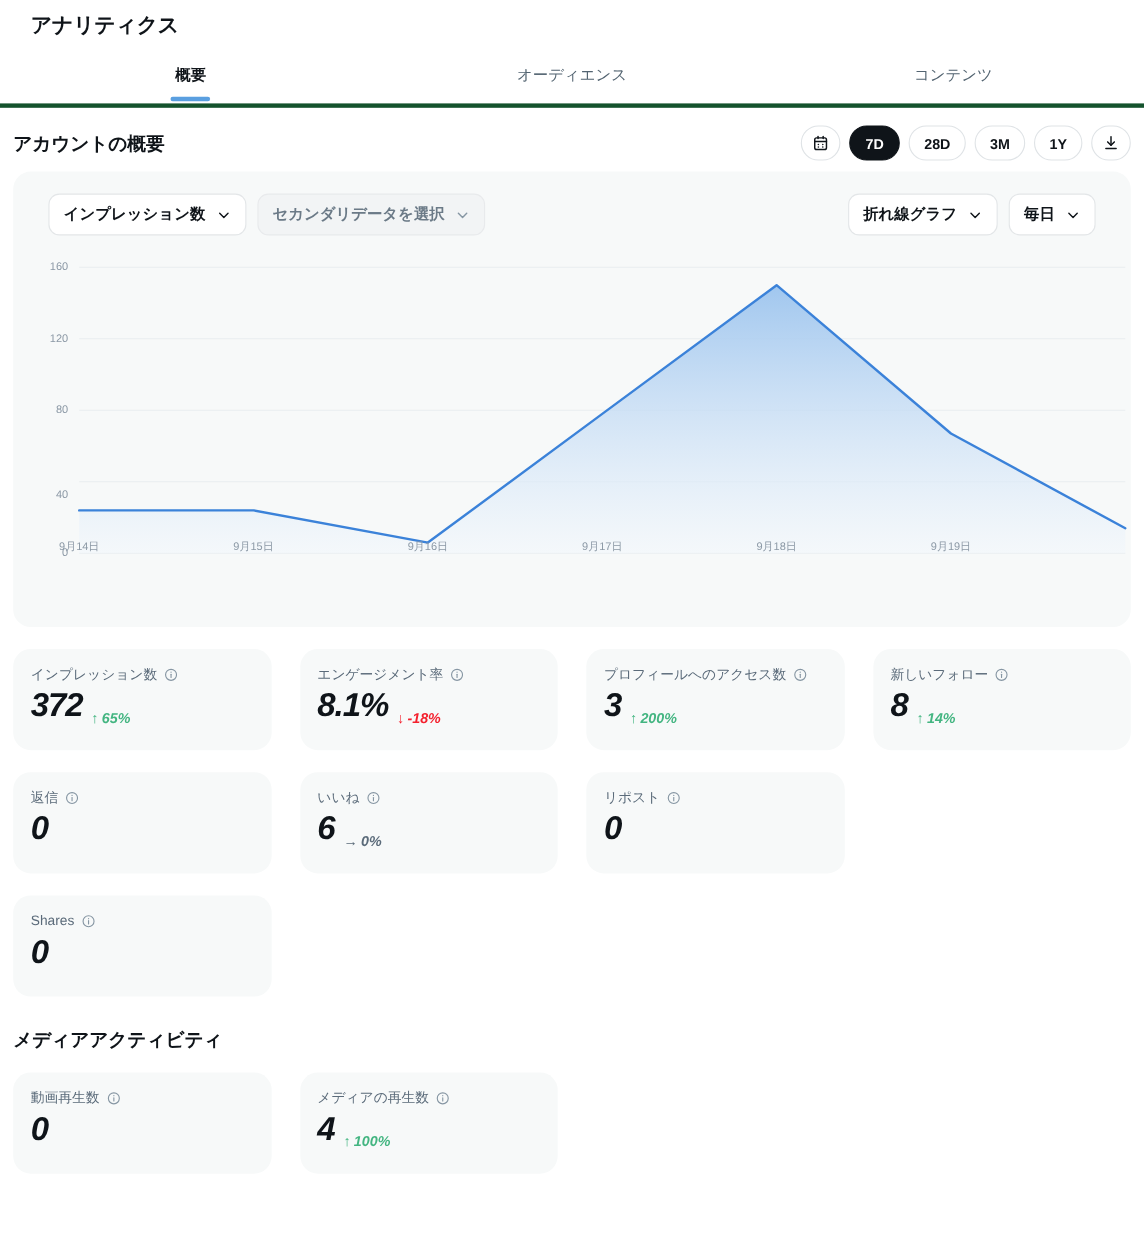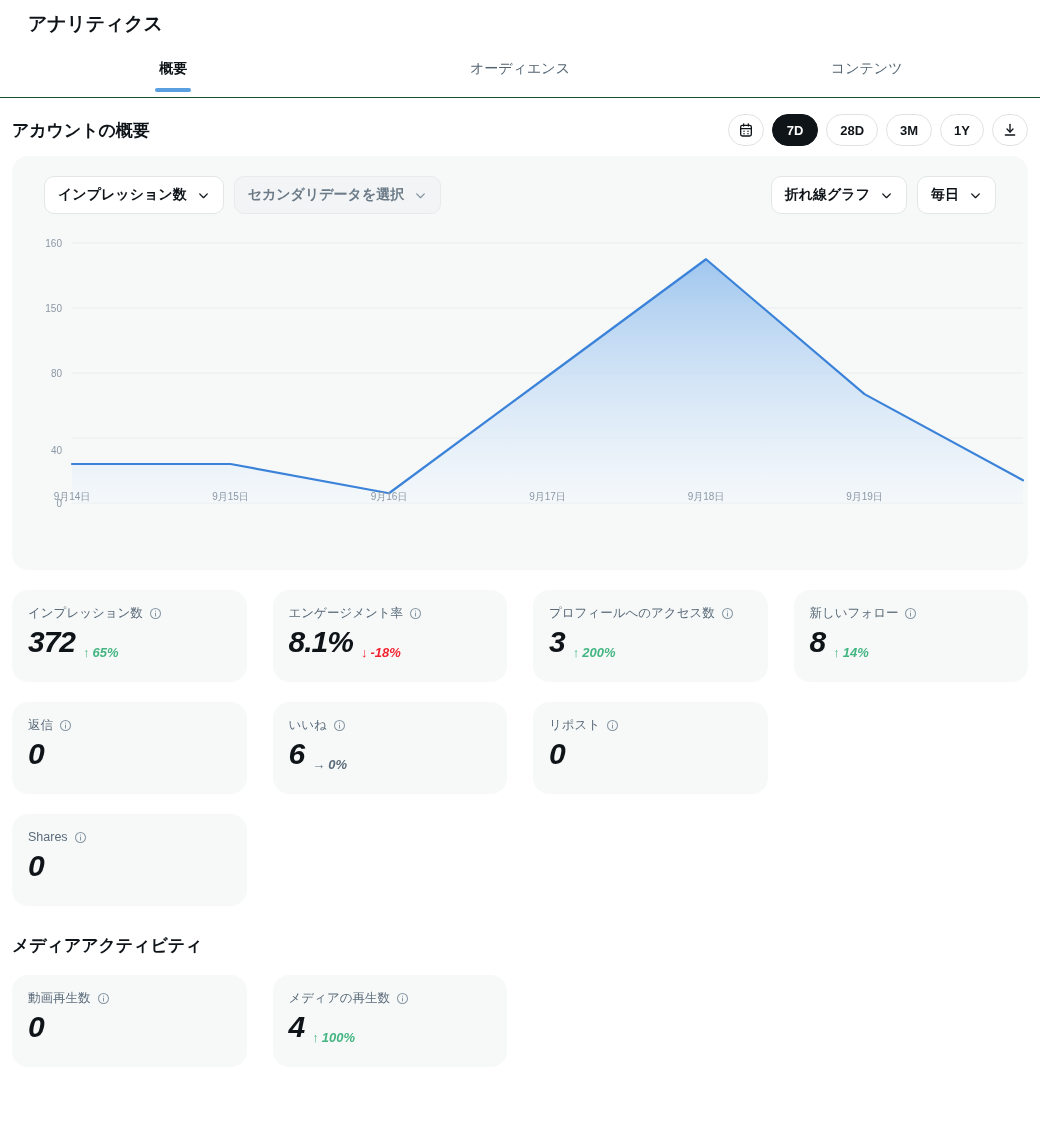--- a/index.html
+++ b/index.html
@@ -19,21 +19,21 @@
     font-weight: bold;
     letter-spacing: -0.2px;
     padding: 10px 12px 0 12px;
     line-height: 28px;
     margin-left: 16px;
   }
 
   .tabbar {
     display: flex;
     height: 52px;
-    border-bottom: 1px solid #14532d;
+    border-bottom: 4px solid #14532d;
     margin-top: 8px;
   }
   .tab {
     flex: 1 1 0;
     display: flex;
     align-items: flex-start;
     justify-content: center;
     position: relative;
     cursor: pointer;
     padding-top: 12px;
@@ -317,21 +317,21 @@
         </span>
       </div>
     </div>
   </div>
 
   <div class="plot-wrap">
     <div id="ytick-layer">
         <div class="ytick" style="top: 273px; left: 0px; width: 34px;">0</div>
         <div class="ytick" style="top: 208px; left: 0px; width: 34px; margin-top: 12px;">40</div>
         <div class="ytick" style="top: 143px; left: 0px; width: 34px;">80</div>
-        <div class="ytick" style="top: 78px; left: 0px; width: 34px;">150</div>
+        <div class="ytick" style="top: 78px; left: 0px; width: 34px;">120</div>
         <div class="ytick" style="top: 13px; left: 0px; width: 34px;">160</div>
       </div>
     <svg class="plot-svg" id="plot-svg" viewBox="0 0 1008 300" preserveAspectRatio="none">
       <defs>
         <linearGradient id="areaGrad" x1="0" y1="0" x2="0" y2="1">
           <stop offset="0%" stop-color="#9cc4ee" stop-opacity="0.95"></stop>
           <stop offset="100%" stop-color="#f2f7fc" stop-opacity="0.55"></stop>
         </linearGradient>
       </defs>
       <g id="gridlines">

